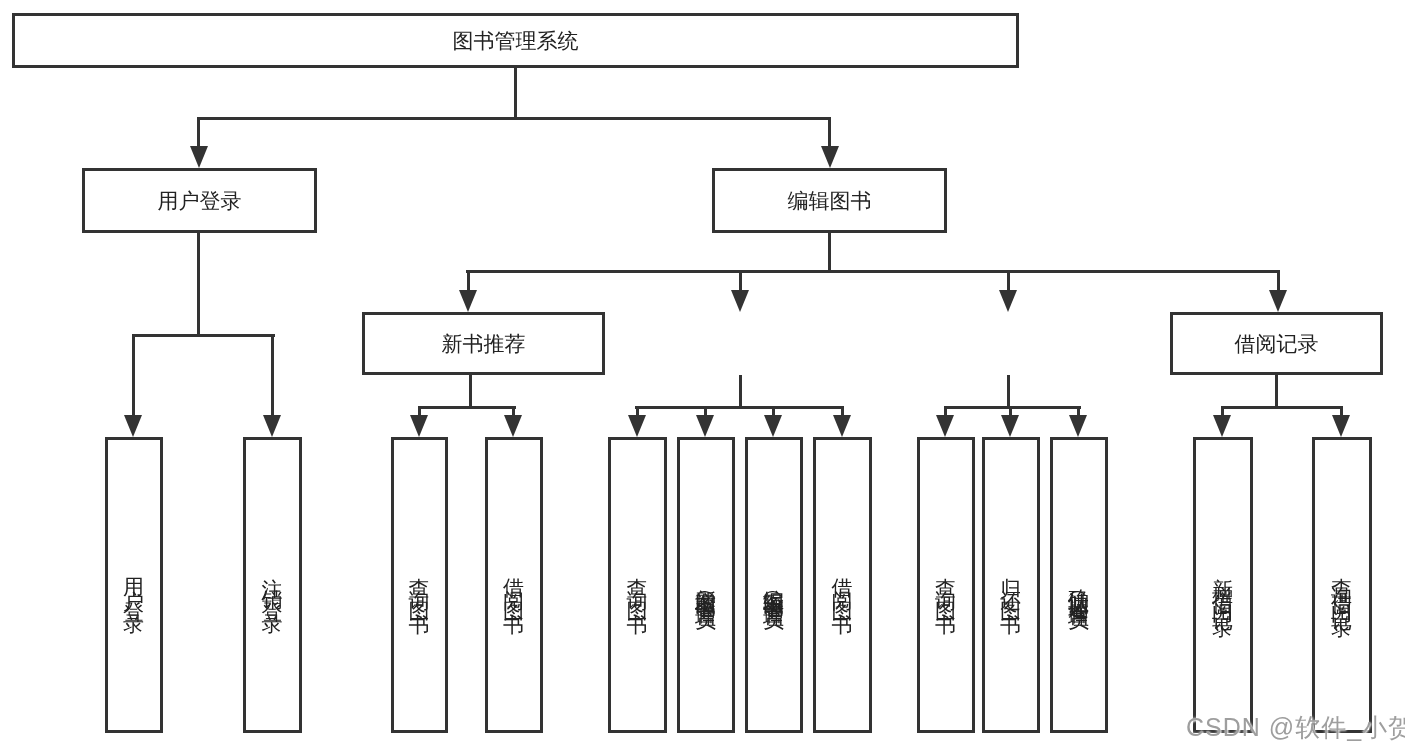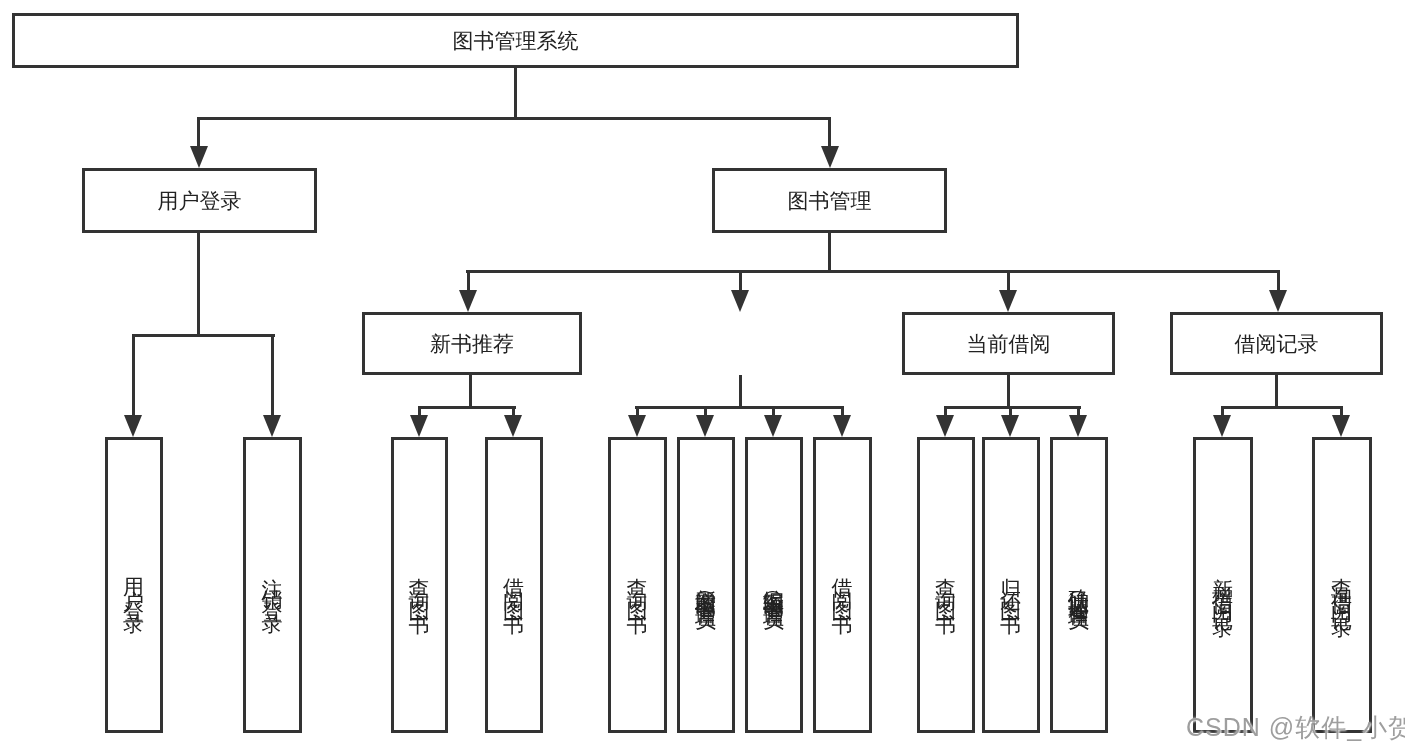--- a/index.html
+++ b/index.html
@@ -63,28 +63,25 @@
 <div class="canvas">
 
   <div class="box root" style="left:12px; width:1007px;">
     <span>图书管理系统</span>
   </div>
 
   <div class="box lvl2" style="left:82px; width:235px;">
     <span>用户登录</span>
   </div>
   <div class="box lvl2" style="left:712px; width:235px;">
-    <span>图书管理</span>
+    <span>编辑图书</span>
   </div>
 
-  <div class="box lvl3" style="left:362px; width:220px;">
+  <div class="box lvl3" style="left:362px; width:243px;">
     <span>新书推荐</span>
-  </div>
-  <div class="box lvl3" style="left:902px; width:213px;">
-    <span>当前借阅</span>
   </div>
   <div class="box lvl3" style="left:1170px; width:213px;">
     <span>借阅记录</span>
   </div>
 
   <div class="box leaf" style="left:105px; width:58px;">
     <span class="vtext">用户登录</span>
   </div>
   <div class="box leaf" style="left:243px; width:59px;">
     <span class="vtext">注销登录</span>

